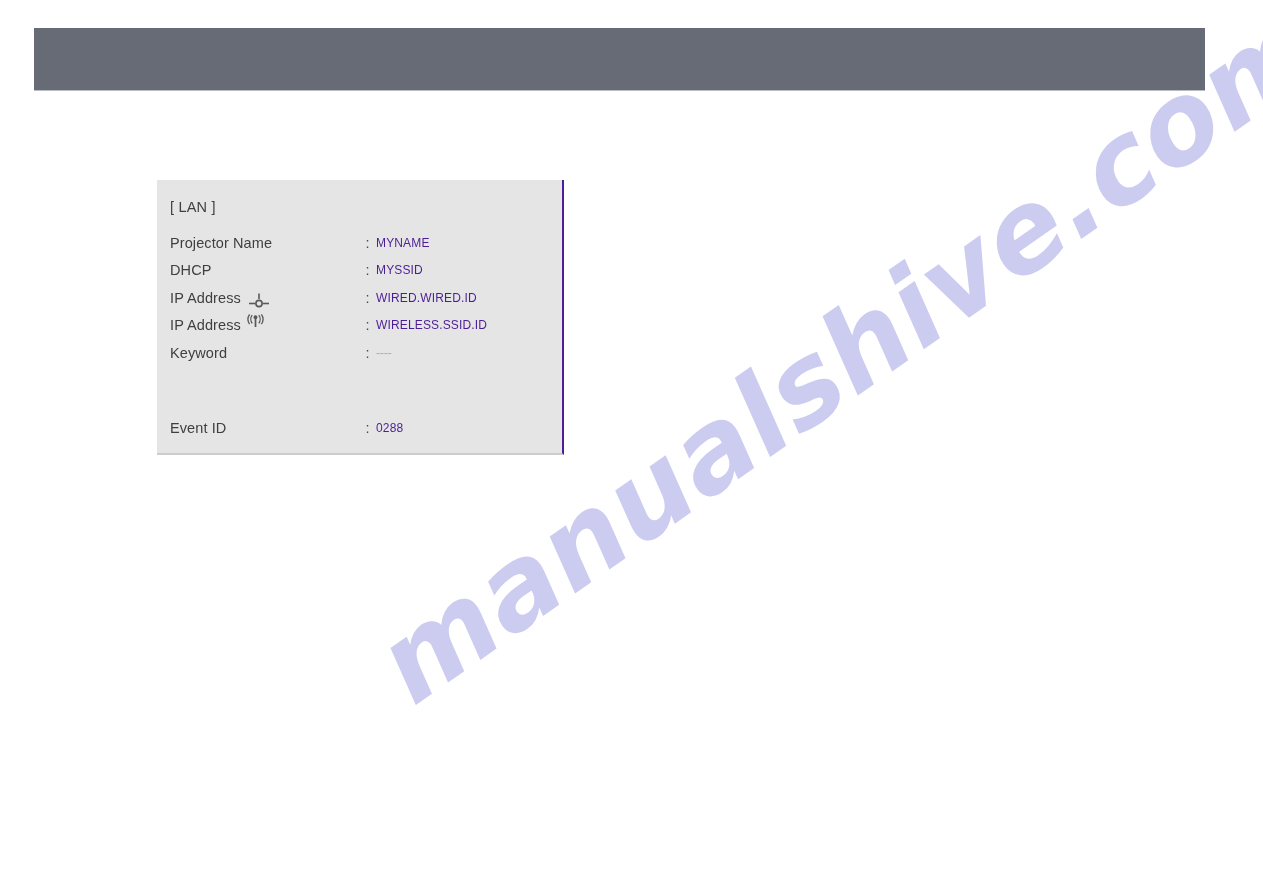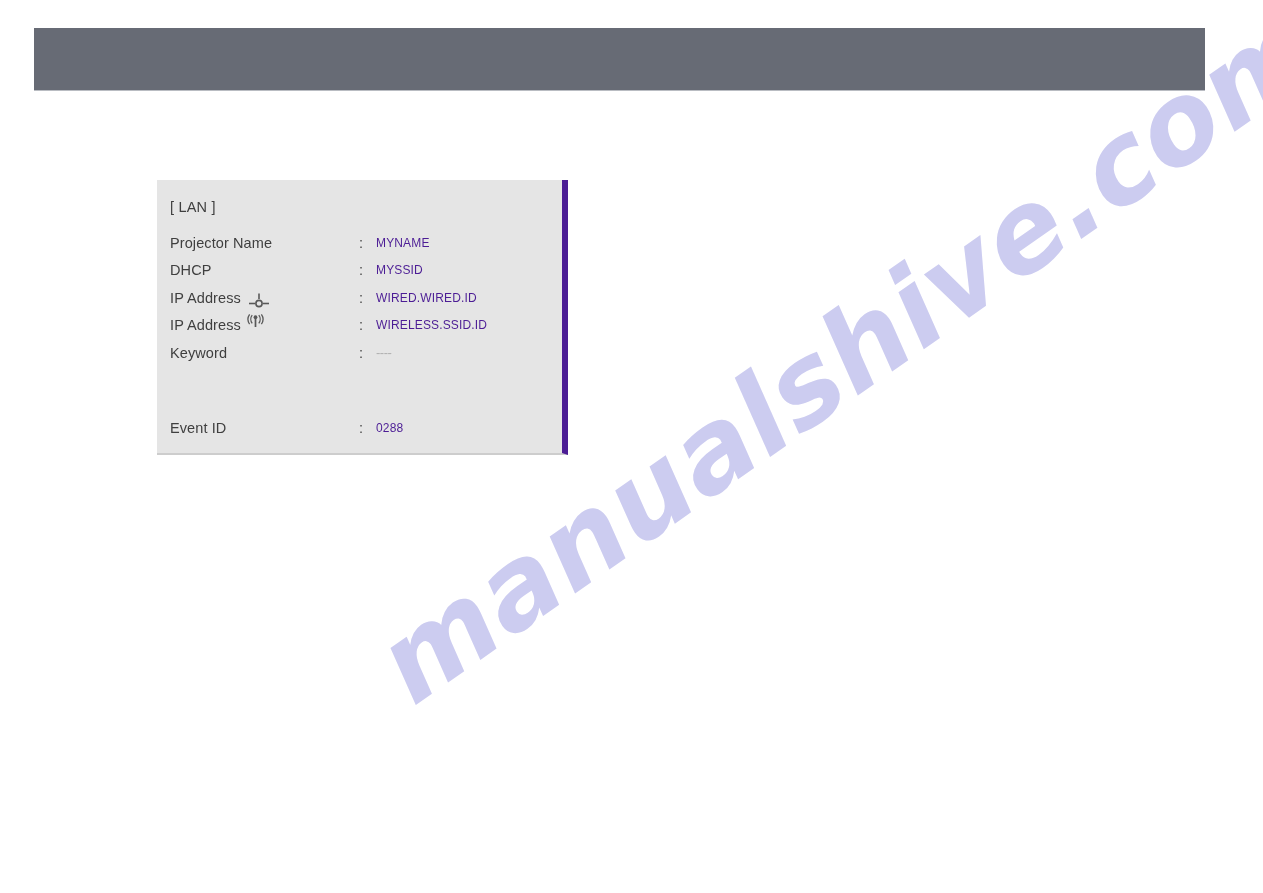--- a/index.html
+++ b/index.html
@@ -48,21 +48,21 @@
   }
 
   
   #lan-panel {
     position: absolute;
     left: 157px;
     top: 180px;
     width: 405px;
     height: 273px;
     background: #e5e5e5;
-    border-right: 6px solid #4c1d95;
+    border-right: 2px solid #4c1d95;
     border-bottom: 2px solid #cdcdcd;
     z-index: 2;
   }
 
   .panel-inner {
     padding: 18px 0 0 13px;
   }
 
   .section-title {
     font-size: 14.5px;
@@ -70,20 +70,21 @@
     letter-spacing: 0.2px;
     margin-bottom: 13px;
     height: 18px;
     line-height: 18px;
   }
 
   .info-row {
     display: flex;
     align-items: center;
     height: 27.5px;
+    text-align: center;
   }
 
   .row-label {
     width: 189px;
     flex: 0 0 189px;
     font-size: 14.5px;
     color: #3f3f3f;
     letter-spacing: 0.1px;
     display: flex;
     align-items: center;

